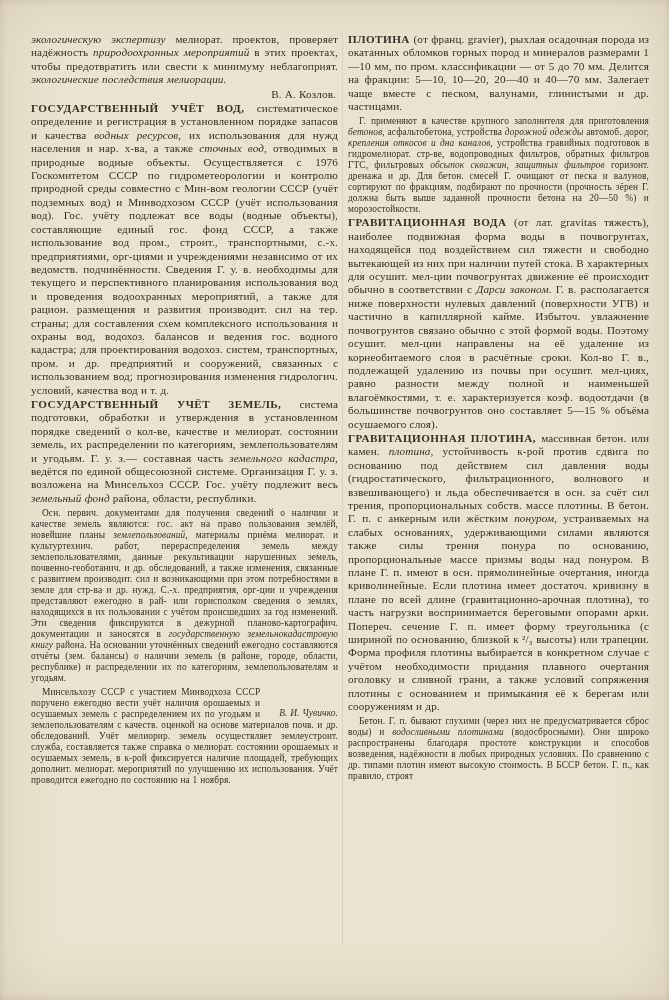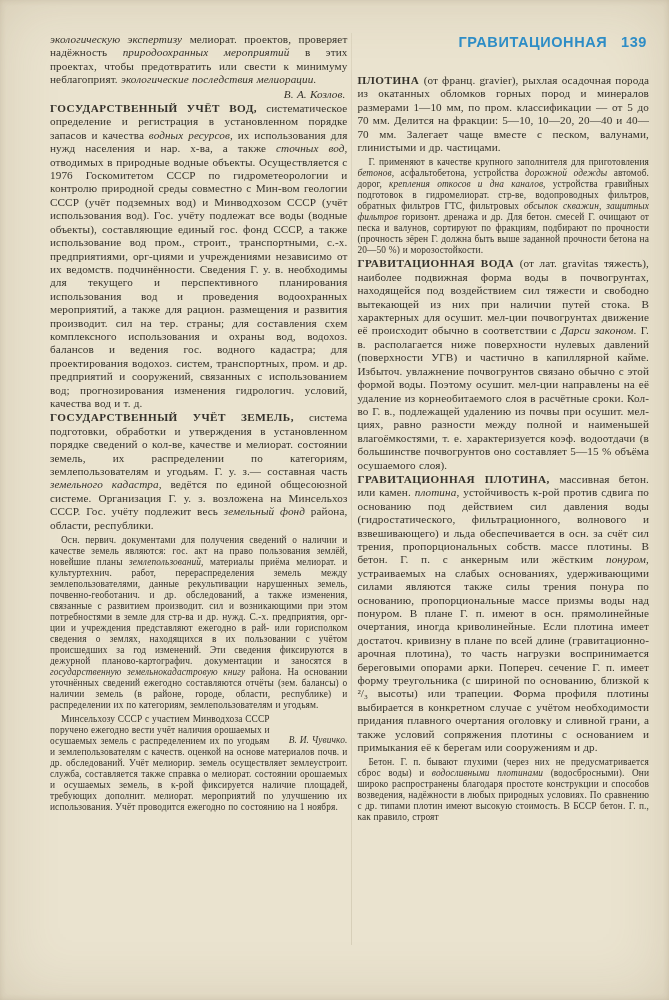--- a/index.html
+++ b/index.html
@@ -8,21 +8,20 @@
     font-family:"Liberation Serif", serif;
     -webkit-font-smoothing:antialiased;
   }
   .page{
     position:relative;
     width:669px;height:1000px;
     background:var(--paper,#eae3cf);
     box-shadow:inset 0 0 60px rgba(120,100,60,0.18), inset 0 0 6px rgba(90,70,40,0.15);
     overflow:hidden;
     box-sizing:border-box;
-    padding-left:19px;
   }
   .content{
     display:flex;
     padding:33px 20px 0 31px;
     box-sizing:border-box;
   }
   .col{
     width:307px;
     color:var(--ink,#35322b);
   }
@@ -54,21 +53,20 @@
     word-spacing:0.3px;
   }
   .block.small{
     font-size:9.4px;
     line-height:11px;
     margin-top:3px;
   }
   .block.indent{text-indent:11px;}
   .block.author{
     text-align:right;
-    font-style:italic;
     margin:0 2px 1px 0;
   }
   .h{
     font-weight:bold;
     letter-spacing:0.45px;
   }
   .i{font-style:italic;}
   .author-inline{
     float:right;
     font-style:italic;
@@ -84,24 +82,20 @@
     <div class="col">
         <div class="block para"><span class="i">экологическую экспертизу</span><span> мелиорат. проектов, проверяет надёжность </span><span class="i">природоохранных мероприятий</span><span> в этих проектах, чтобы предотвратить или свести к минимуму неблагоприят. </span><span class="i">экологические последствия мелиорации.</span></div>
         <div class="block author">В. А. Козлов.</div>
         <div class="block para"><span class="h">ГОСУДАРСТВЕННЫЙ УЧЁТ ВОД, </span><span>систематическое определение и регистрация в установленном порядке запасов и качества </span><span class="i">водных ресурсов</span><span>, их использования для нужд населения и нар. х-ва, а также </span><span class="i">сточных вод</span><span>, отводимых в природные водные объекты. Осуществляется с 1976 Госкомитетом СССР по гидрометеорологии и контролю природной среды совместно с Мин-вом геологии СССР (учёт подземных вод) и Минводхозом СССР (учёт использования вод). Гос. учёту подлежат все воды (водные объекты), составляющие единый гос. фонд СССР, а также использование вод пром., строит., транспортными, с.-х. предприятиями, орг-циями и учреждениями независимо от их ведомств. подчинённости. Сведения Г. у. в. необходимы для текущего и перспективного планирования использования вод и проведения водоохранных мероприятий, а также для рацион. размещения и развития производит. сил на тер. страны; для составления схем комплексного использования и охраны вод, водохоз. балансов и ведения гос. водного кадастра; для проектирования водохоз. систем, транспортных, пром. и др. предприятий и сооружений, связанных с использованием вод; прогнозирования изменения гидрологич. условий, качества вод и т. д.</span></div>
         <div class="block para"><span class="h">ГОСУДАРСТВЕННЫЙ УЧЁТ ЗЕМЕЛЬ, </span><span>система подготовки, обработки и утверждения в установленном порядке сведений о кол-ве, качестве и мелиорат. состоянии земель, их распределении по категориям, землепользователям и угодьям. Г. у. з.— составная часть </span><span class="i">земельного кадастра</span><span>, ведётся по единой общесоюзной системе. Организация Г. у. з. возложена на Минсельхоз СССР. Гос. учёту подлежит весь </span><span class="i">земельный фонд</span><span> района, области, республики.</span></div>
         <div class="block small indent"><span>Осн. первич. документами для получения сведений о наличии и качестве земель являются: гос. акт на право пользования землёй, новейшие планы </span><span class="i">землепользований</span><span>, материалы приёма мелиорат. и культуртехнич. работ, перераспределения земель между землепользователями, данные рекультивации нарушенных земель, почвенно-геоботанич. и др. обследований, а также изменения, связанные с развитием производит. сил и возникающими при этом потребностями в земле для стр-ва и др. нужд. С.-х. предприятия, орг-ции и учреждения представляют ежегодно в рай- или горисполком сведения о землях, находящихся в их пользовании с учётом происшедших за год изменений. Эти сведения фиксируются в дежурной планово-картографич. документации и заносятся в </span><span class="i">государственную земельнокадастровую книгу</span><span> района. На основании уточнённых сведений ежегодно составляются отчёты (зем. балансы) о наличии земель (в районе, городе, области, республике) и распределении их по категориям, землепользователям и угодьям.</span></div>
         <div class="block small indent"><span class="author-inline">В. И. Чувичко.</span><span>Минсельхозу СССР с участием Минводхоза СССР поручено ежегодно вести учёт наличия орошаемых и осушаемых земель с распределением их по угодьям и землепользователям с качеств. оценкой на основе материалов почв. и др. обследований. Учёт мелиорир. земель осуществляет землеустроит. служба, составляется также справка о мелиорат. состоянии орошаемых и осушаемых земель, в к-рой фиксируется наличие площадей, требующих дополнит. мелиорат. мероприятий по улучшению их использования. Учёт проводится ежегодно по состоянию на 1 ноября.</span></div>
       </div>
     <div class="divider"></div>
     <div class="col right">
-      <div class="running-header">
-        <span class="rh-title">ГРАВИТАЦИОННАЯ</span>
-        <span class="rh-page">139</span>
-      </div>
       <div>
           <div class="block para"><span class="h">ПЛОТИНА </span><span>(от франц. gravier), рыхлая осадочная порода из окатанных обломков горных пород и минералов размерами 1—10 мм, по пром. классификации — от 5 до 70 мм. Делится на фракции: 5—10, 10—20, 20—40 и 40—70 мм. Залегает чаще вместе с песком, валунами, глинистыми и др. частицами.</span></div>
           <div class="block small indent"><span>Г. применяют в качестве крупного заполнителя для приготовления </span><span class="i">бетонов</span><span>, асфальтобетона, устройства </span><span class="i">дорожной одежды</span><span> автомоб. дорог, </span><span class="i">крепления откосов и дна каналов</span><span>, устройства гравийных подготовок в гидромелиорат. стр-ве, водопроводных фильтров, обратных фильтров ГТС, фильтровых </span><span class="i">обсыпок скважин</span><span>, </span><span class="i">защитных фильтров</span><span> горизонт. дренажа и др. Для бетон. смесей Г. очищают от песка и валунов, сортируют по фракциям, подбирают по прочности (прочность зёрен Г. должна быть выше заданной прочности бетона на 20—50 %) и морозостойкости.</span></div>
           <div class="block para"><span class="h">ГРАВИТАЦИОННАЯ ВОДА </span><span>(от лат. gravitas тяжесть), наиболее подвижная форма воды в почвогрунтах, находящейся под воздействием сил тяжести и свободно вытекающей из них при наличии путей стока. В характерных для осушит. мел-ции почвогрунтах движение её происходит обычно в соответствии с </span><span class="i">Дарси законом</span><span>. Г. в. располагается ниже поверхности нулевых давлений (поверхности УГВ) и частично в капиллярной кайме. Избыточ. увлажнение почвогрунтов связано обычно с этой формой воды. Поэтому осушит. мел-ции направлены на её удаление из корнеобитаемого слоя в расчётные сроки. Кол-во Г. в., подлежащей удалению из почвы при осушит. мел-циях, равно разности между полной и наименьшей влагоёмкостями, т. е. характеризуется коэф. водоотдачи (в большинстве почвогрунтов оно составляет 5—15 % объёма осушаемого слоя).</span></div>
           <div class="block para"><span class="h">ГРАВИТАЦИОННАЯ ПЛОТИНА, </span><span>массивная бетон. или камен. </span><span class="i">плотина</span><span>, устойчивость к-рой против сдвига по основанию под действием сил давления воды (гидростатического, фильтрационного, волнового и взвешивающего) и льда обеспечивается в осн. за счёт сил трения, пропорциональных собств. массе плотины. В бетон. Г. п. с анкерным или жёстким </span><span class="i">понуром</span><span>, устраиваемых на слабых основаниях, удерживающими силами являются также силы трения понура по основанию, пропорциональные массе призмы воды над понуром. В плане Г. п. имеют в осн. прямолинейные очертания, иногда криволинейные. Если плотина имеет достаточ. кривизну в плане по всей длине (гравитационно-арочная плотина), то часть нагрузки воспринимается береговыми опорами арки. Попереч. сечение Г. п. имеет форму треугольника (с шириной по основанию, близкой к ²/₃ высоты) или трапеции. Форма профиля плотины выбирается в конкретном случае с учётом необходимости придания плавного очертания оголовку и сливной грани, а также условий сопряжения плотины с основанием и примыкания её к берегам или сооружениям и др.</span></div>
           <div class="block small indent"><span>Бетон. Г. п. бывают глухими (через них не предусматривается сброс воды) и </span><span class="i">водосливными плотинами</span><span> (водосбросными). Они широко распространены благодаря простоте конструкции и способов возведения, надёжности в любых природных условиях. По сравнению с др. типами плотин имеют высокую стоимость. В БССР бетон. Г. п., как правило, строят</span></div>
         </div>
     </div>
   </div>
 </div>

